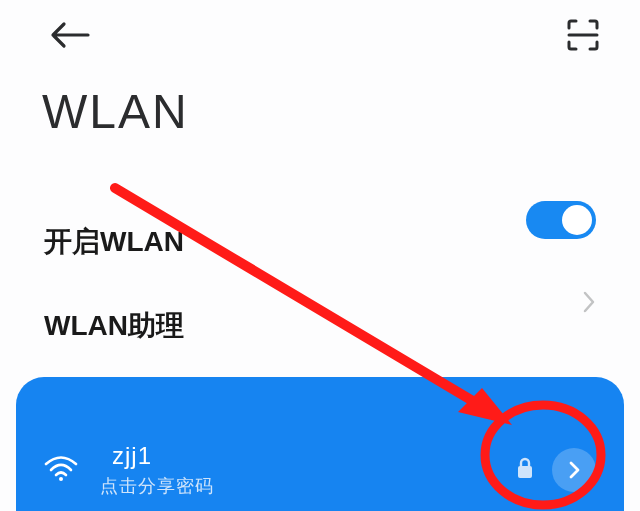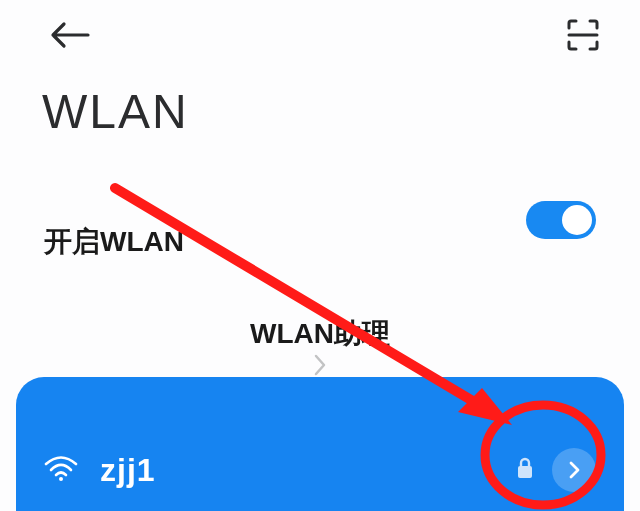--- a/index.html
+++ b/index.html
@@ -33,21 +33,21 @@
 
     
     .row {
       display: flex;
       justify-content: space-between;
       align-items: center;
       padding: 0 44px;
       height: 66px;
     }
     .row.first { margin-top: 48px; }
-    .row.second { margin-top: 18px; flex-direction: column; }
+    .row.second { margin-top: 18px; }
     .row-label {
       font-size: 28px;
       font-weight: 600;
       color: #1a1a1a;
       margin-top: 44px;
     }
 
     
     .toggle {
       width: 70px;
@@ -77,23 +77,24 @@
       height: 160px;
       display: flex;
       align-items: center;
       padding: 26px 28px 0 28px;
       position: relative;
     }
     .wifi-ic { color: #fff; margin-right: 22px; }
     .ssid-block { flex: 1; }
     .ssid {
       color: #fff;
-      font-size: 32px;
-      font-weight: 700;
+      font-size: 24px;
+      font-weight: 400;
       letter-spacing: 1px;
+      margin-left: 12px;
     }
     .share {
       color: #cfe4fb;
       font-size: 18px;
       margin-top: 4px;
       letter-spacing: 1px;
     }
     .lock-ic { color: #b8d8fb; margin-right: 18px; }
     .more-btn {
       width: 44px;
@@ -153,20 +154,21 @@
   <div class="wifi-ic">
     <svg width="34" height="26" viewBox="0 0 34 26">
       <path d="M2 9 Q17 -4 32 9" stroke="#fff" stroke-width="2.6" fill="none" stroke-linecap="round"></path>
       <path d="M7 15 Q17 5 27 15" stroke="#fff" stroke-width="2.6" fill="none" stroke-linecap="round"></path>
       <path d="M12 20 Q17 15 22 20" stroke="#fff" stroke-width="2.6" fill="none" stroke-linecap="round"></path>
       <circle cx="17" cy="24" r="2" fill="#fff"></circle>
     </svg>
   </div>
   <div class="ssid-block">
     <div class="ssid">zjj1</div>
+    <div class="share">点击分享密码</div>
   </div>
   <div class="lock-ic">
     <svg width="18" height="22" viewBox="0 0 18 22">
       <rect x="2" y="9" width="14" height="12" rx="2" fill="#cfe4fb"></rect>
       <path d="M5 9 V6 a4 4 0 0 1 8 0 V9" stroke="#cfe4fb" stroke-width="2.4" fill="none"></path>
     </svg>
   </div>
   <div class="more-btn">
     <svg width="12" height="18" viewBox="0 0 12 18">
       <path d="M3 2 L10 9 L3 16" stroke="#fff" stroke-width="2.8" fill="none" stroke-linecap="round" stroke-linejoin="round"></path>

